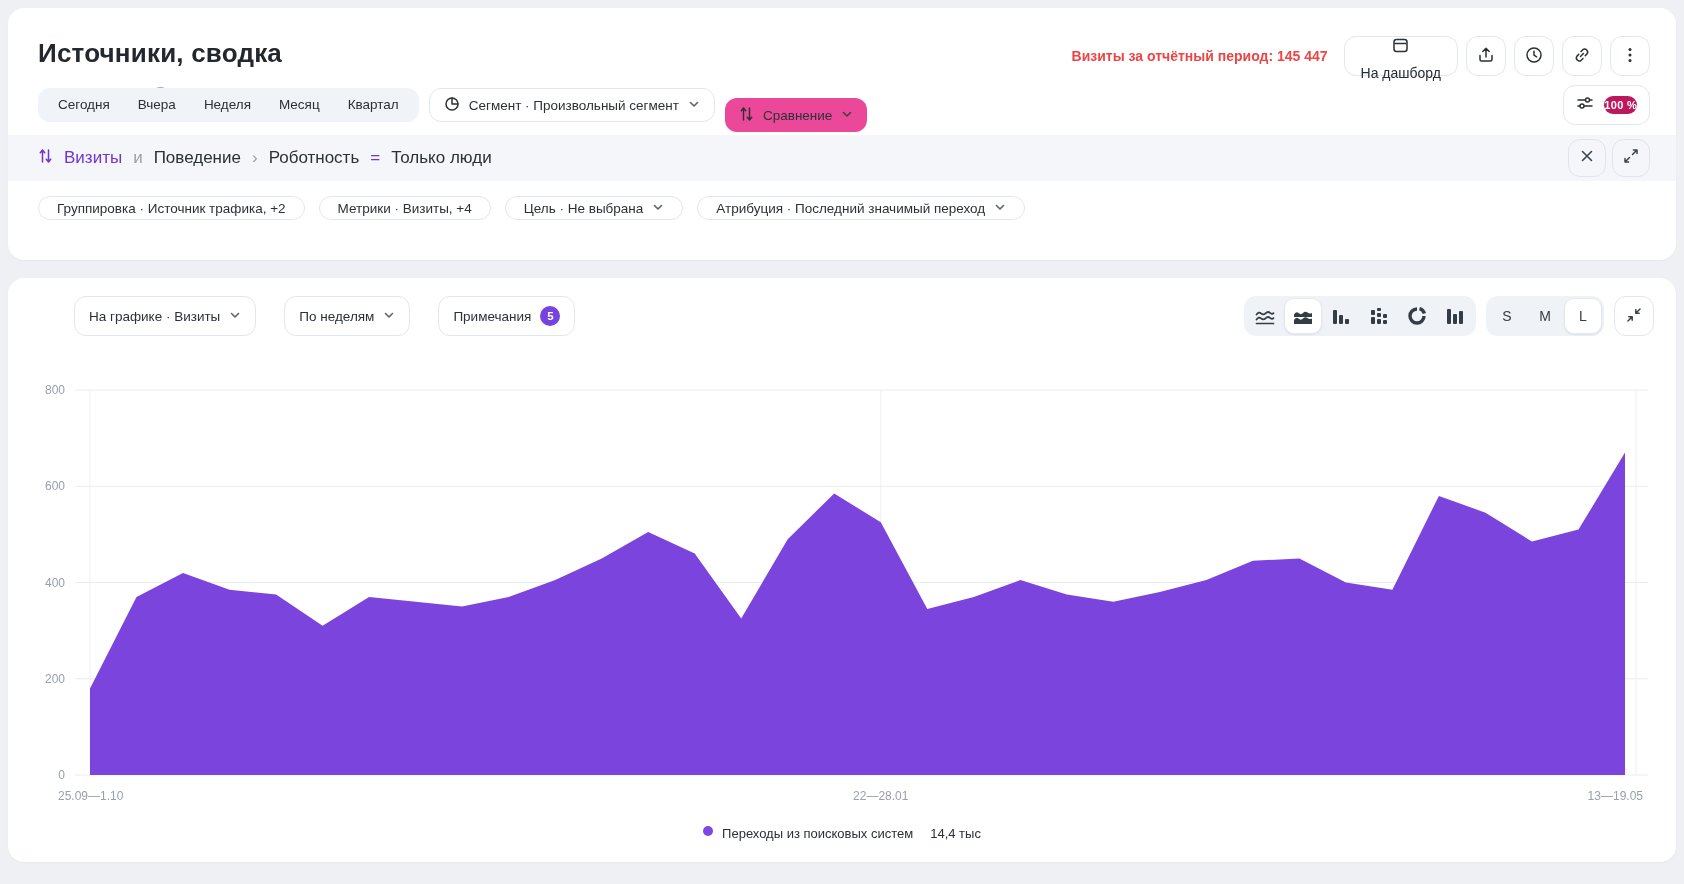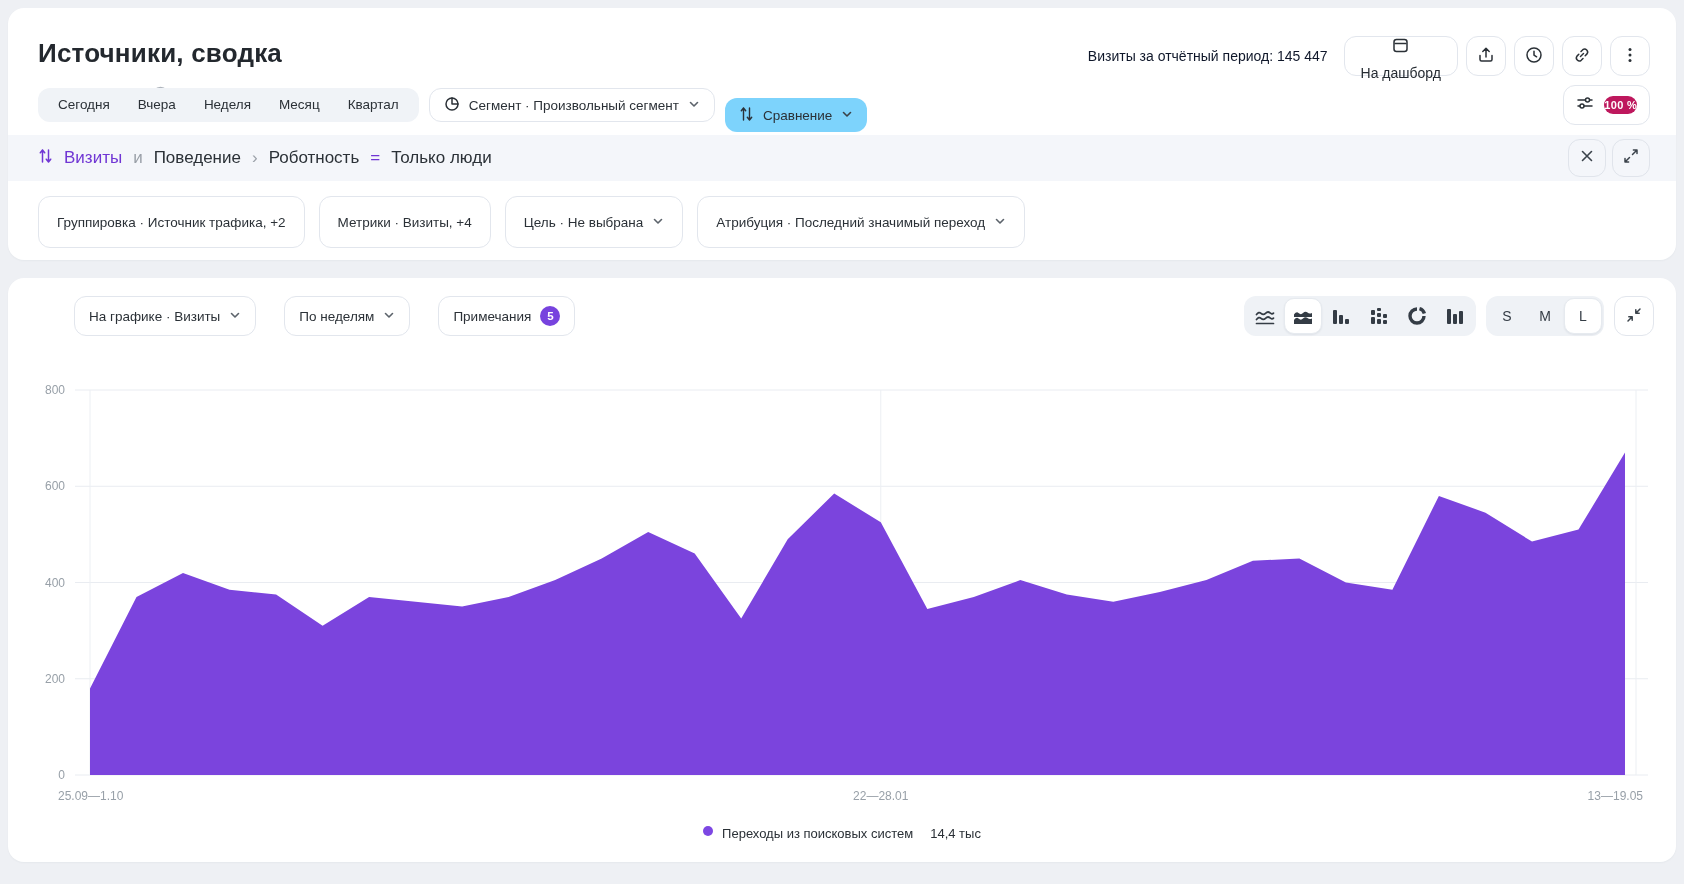--- a/index.html
+++ b/index.html
@@ -11,47 +11,47 @@
     position:relative;
     overflow:hidden;
   }
   .card { position:absolute; left:8px; width:1668px; background:#fff; border-radius:16px; box-shadow:0 1px 2px rgba(30,40,60,.04); }
   #card-top { top:8px; height:252px; }
   #card-chart { top:278px; height:584px; }
 
   
   .page-title { position:absolute; left:30px; top:30px; font-size:26px; font-weight:700; color:#23282e; letter-spacing:.2px; display:flex; align-items:center; gap:12px;flex-direction:column; }
   .hdr-right { position:absolute; right:26px; top:28px; display:flex; align-items:center; gap:8px; height:40px; }
-  .hdr-note { color:#0f172a; font-size:14px; margin-right:8px; }
+  .hdr-note { color:#ef4444; font-size:14px; margin-right:8px;font-weight:bold; }
   .btn { display:flex; align-items:center; gap:8px; height:40px; padding:0 16px; background:#fff; border:1px solid #e2e6ed; border-radius:12px; font-size:14px; color:#262c33; cursor:pointer;flex-direction:column; }
   .icon-btn { width:40px; height:40px; padding:0; justify-content:center; }
 
   
   .filter-row { position:absolute; left:30px; top:80px; display:flex; align-items:center; gap:10px; height:34px; }
   .tabs { display:flex; align-items:center; height:34px; background:#f0f3f7; border-radius:12px; padding:0 6px; }
   .tab { padding:0 14px; font-size:13.5px; color:#2b3137; line-height:34px; cursor:pointer; white-space:nowrap; }
   .pill { display:flex; align-items:center; gap:9px; height:34px; padding:0 14px; border-radius:12px; font-size:13.5px; color:#2b3137; cursor:pointer; white-space:nowrap; }
   .pill.white { background:#fff; border:1px solid #e2e6ed; }
-  .pill.gray { background:#7dd3fc;margin-top:20px; }
+  .pill.gray { background:#ec4899;margin-top:20px; }
   .date-pill { margin-left:-12px; }
   .sampling { position:absolute; right:26px; top:77px; height:40px; display:flex; align-items:center; gap:10px; padding:0 12px; background:#fff; border:1px solid #e2e6ed; border-radius:12px; cursor:pointer; }
   .badge-purple { background:#be185d; color:#fff; font-size:11px; font-weight:700; border-radius:10px; padding:3px 0; letter-spacing:.3px; }
 
   
   .band { position:absolute; left:0; top:127px; width:100%; height:46px; background:#f4f6fa; display:flex; align-items:center; }
   .band-content { display:flex; align-items:center; gap:11px; margin-left:30px; font-size:17px; }
   .band-right { position:absolute; right:26px; display:flex; gap:6px; }
   .band-btn { width:38px; height:38px; border:1px solid #e0e4eb; border-radius:12px; background:transparent; display:flex; align-items:center; justify-content:center; cursor:pointer; }
   .c-purple { color:#7036d4; }
   .c-gray { color:#9aa0a8; }
   .c-dark { color:#2b3137; }
 
   
   .group-row { position:absolute; left:30px; top:188px; display:flex; gap:14px; }
-  .group-row .pill { height:52px; padding:0 18px; }
+  .group-row .pill { height:24px; padding:0 18px; }
 
   
   .chart-controls { position:absolute; left:34px; top:18px; display:flex; gap:28px;padding-left:32px; }
   .chart-controls .pill { height:40px; }
   .notes-badge { width:20px; height:20px; border-radius:50%; background:#7743de; color:#fff; font-size:11.5px; font-weight:700; display:flex; align-items:center; justify-content:center; }
   .ctrl-right { position:absolute; right:22px; top:18px; display:flex; gap:10px; align-items:center; }
   .seg-group { display:flex; align-items:center; background:#eff2f6; border-radius:12px; padding:2px; height:40px; }
   .seg-item { width:38px; height:36px; border-radius:10px; display:flex; align-items:center; justify-content:center; cursor:pointer; color:#343c45; font-size:14px; font-weight:500; }
   .seg-item.sel { background:#fff; box-shadow:0 1px 2px rgba(30,40,60,.08); border:1px solid #e6eaef; }
 

